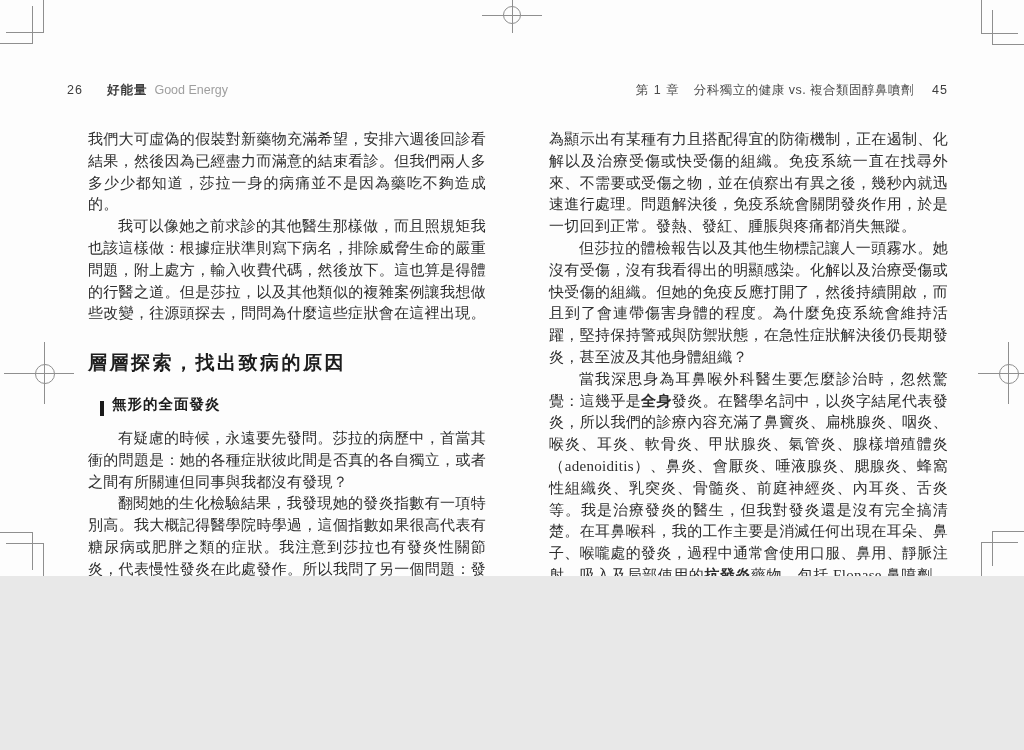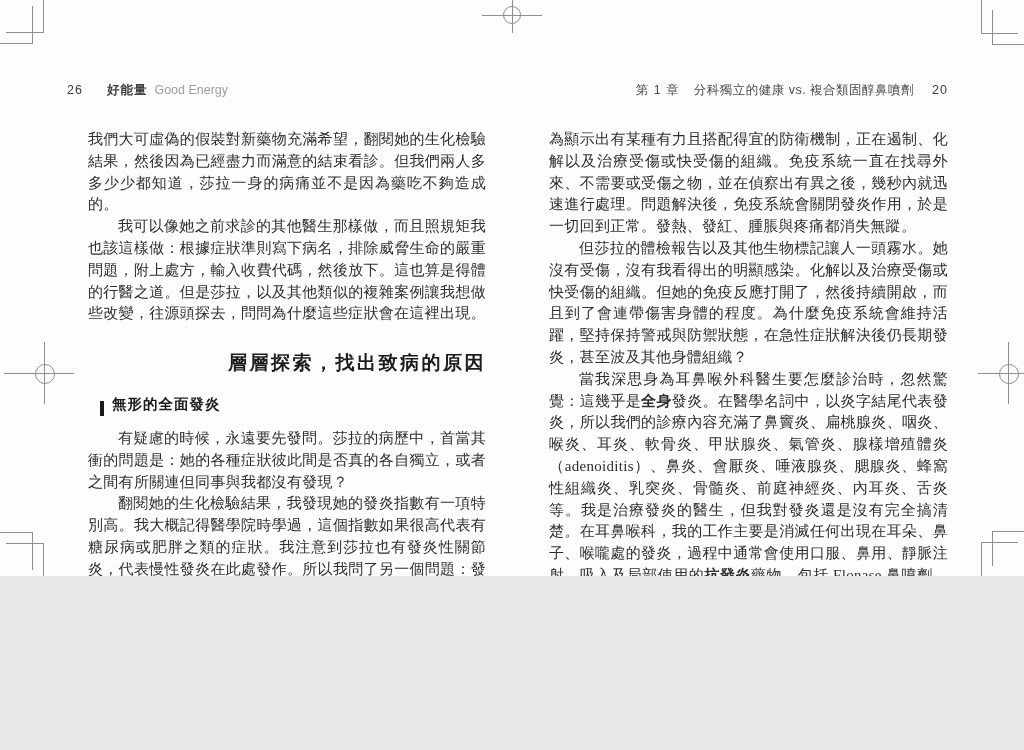--- a/index.html
+++ b/index.html
@@ -43,21 +43,21 @@
   .rh-right .pg-num{margin-left:18px;letter-spacing:1px;color:#3d3d3d;}
 
   
   .col{position:absolute;top:129px;text-align:justify;font-size:15px;line-height:21.8px;letter-spacing:0.3px;}
   .col-left{left:88px;width:398px;}
   .col-right{left:549px;width:399px;}
   .para{margin:0;text-indent:2em;}
   .para.no-indent{text-indent:0;}
   .b{font-weight:bold;}
 
-  .section-heading{margin:24px 0 0;text-align:right;font-size:19px;line-height:28px;
+  .section-heading{margin:24px 0 0;text-align:left;font-size:19px;line-height:28px;
                    font-weight:bold;letter-spacing:2.5px;color:var(--heading);text-indent:0;}
   .subsection{display:flex;align-items:flex-end;margin:17px 12px 12px;
               font-family:"Liberation Sans","DejaVu Sans",sans-serif;}
   .subsection .bar{width:4px;height:15px;background:#1a1a1a;margin-right:8px;flex:0 0 auto;}
   .subsection .sub-label{font-weight:bold;font-size:14.5px;letter-spacing:1px;color:var(--heading);}
 </style>
 </head>
 <body>
 
 <div class="sheet" style="--mark: #8f8f8f; --heading: #1c1c1c; --subtle: #9e9e9e; color: rgb(46, 46, 46);">
@@ -94,26 +94,26 @@
 
   <div class="running-head rh-left">
     <span class="pg-num">26</span>
     <span class="bk-title">好能量</span>
     <span class="bk-sub">Good Energy</span>
   </div>
 
   <div class="running-head rh-right">
     <span class="chap">第 1 章</span>
     <span class="chap-title">分科獨立的健康 vs. 複合類固醇鼻噴劑</span>
-    <span class="pg-num">20</span>
+    <span class="pg-num">45</span>
   </div>
 
   <div class="col col-left">
     <div>
-        <p class="para no-indent"><span>我們大可虛偽的假裝對新藥物充滿希望，翻閱她的生化檢驗結果，然後因為已經盡力而滿意的結束看診。但我們兩人多多少少都知道，莎拉一身的病痛並不是因為藥吃不夠造成的。</span></p>
+        <p class="para no-indent"><span>我們大可虛偽的假裝對新藥物充滿希望，安排六週後回診看結果，然後因為已經盡力而滿意的結束看診。但我們兩人多多少少都知道，莎拉一身的病痛並不是因為藥吃不夠造成的。</span></p>
         <p class="para"><span>我可以像她之前求診的其他醫生那樣做，而且照規矩我也該這樣做：根據症狀準則寫下病名，排除威脅生命的嚴重問題，附上處方，輸入收費代碼，然後放下。這也算是得體的行醫之道。但是莎拉，以及其他類似的複雜案例讓我想做些改變，往源頭探去，問問為什麼這些症狀會在這裡出現。</span></p>
       </div>
     <h1 class="section-heading">層層探索，找出致病的原因</h1>
     <div class="subsection">
       <span class="bar"></span>
       <span class="sub-label">無形的全面發炎</span>
     </div>
     <div>
         <p class="para"><span>有疑慮的時候，永遠要先發問。莎拉的病歷中，首當其衝的問題是：她的各種症狀彼此間是否真的各自獨立，或者之間有所關連但同事與我都沒有發現？</span></p>
         <p class="para"><span>翻閱她的生化檢驗結果，我發現她的發炎指數有一項特別高。我大概記得醫學院時學過，這個指數如果很高代表有糖尿病或肥胖之類的症狀。我注意到莎拉也有發炎性關節炎，代表慢性發炎在此處發作。所以我問了另一個問題：發炎是否也跟偏頭痛有關？我快速搜尋生物醫學資料庫 PubMed，出乎意料的馬上找到千餘筆顯示兩者相關的論文。</span></p>

